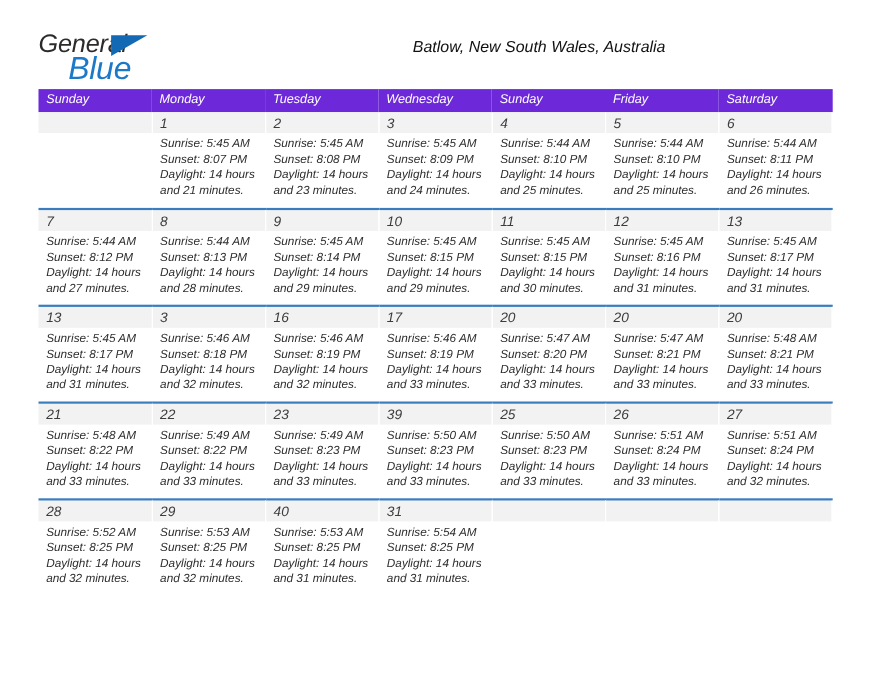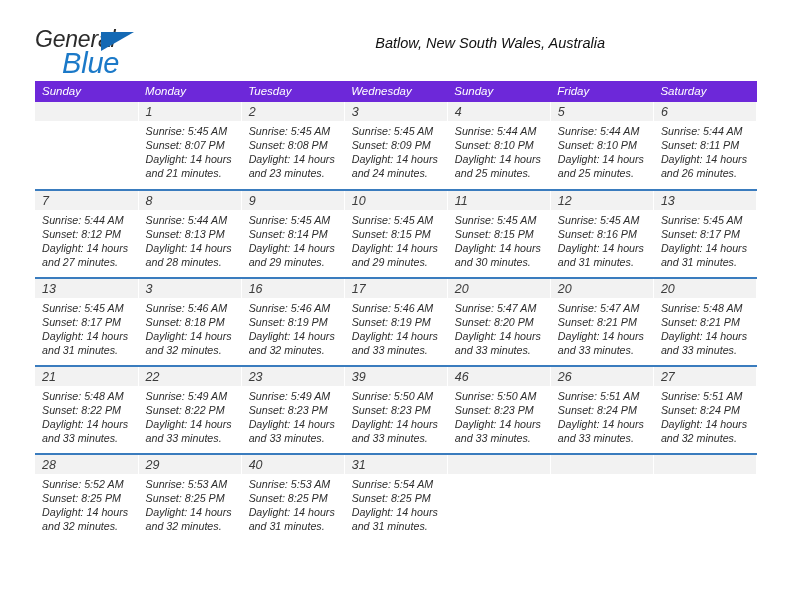--- a/index.html
+++ b/index.html
@@ -437,21 +437,21 @@
               <div class="info">
                 <div>Sunrise: 5:50 AM</div>
                 <div>Sunset: 8:23 PM</div>
                 <div>Daylight: 14 hours</div>
                 <div>and 33 minutes.</div>
               </div>
             </div>
           </td>
           <td>
             <div class="cell">
-              <div class="daynum">46</div>
+              <div class="daynum">25</div>
               <div class="info">
                 <div>Sunrise: 5:50 AM</div>
                 <div>Sunset: 8:23 PM</div>
                 <div>Daylight: 14 hours</div>
                 <div>and 33 minutes.</div>
               </div>
             </div>
           </td>
           <td>
             <div class="cell">

